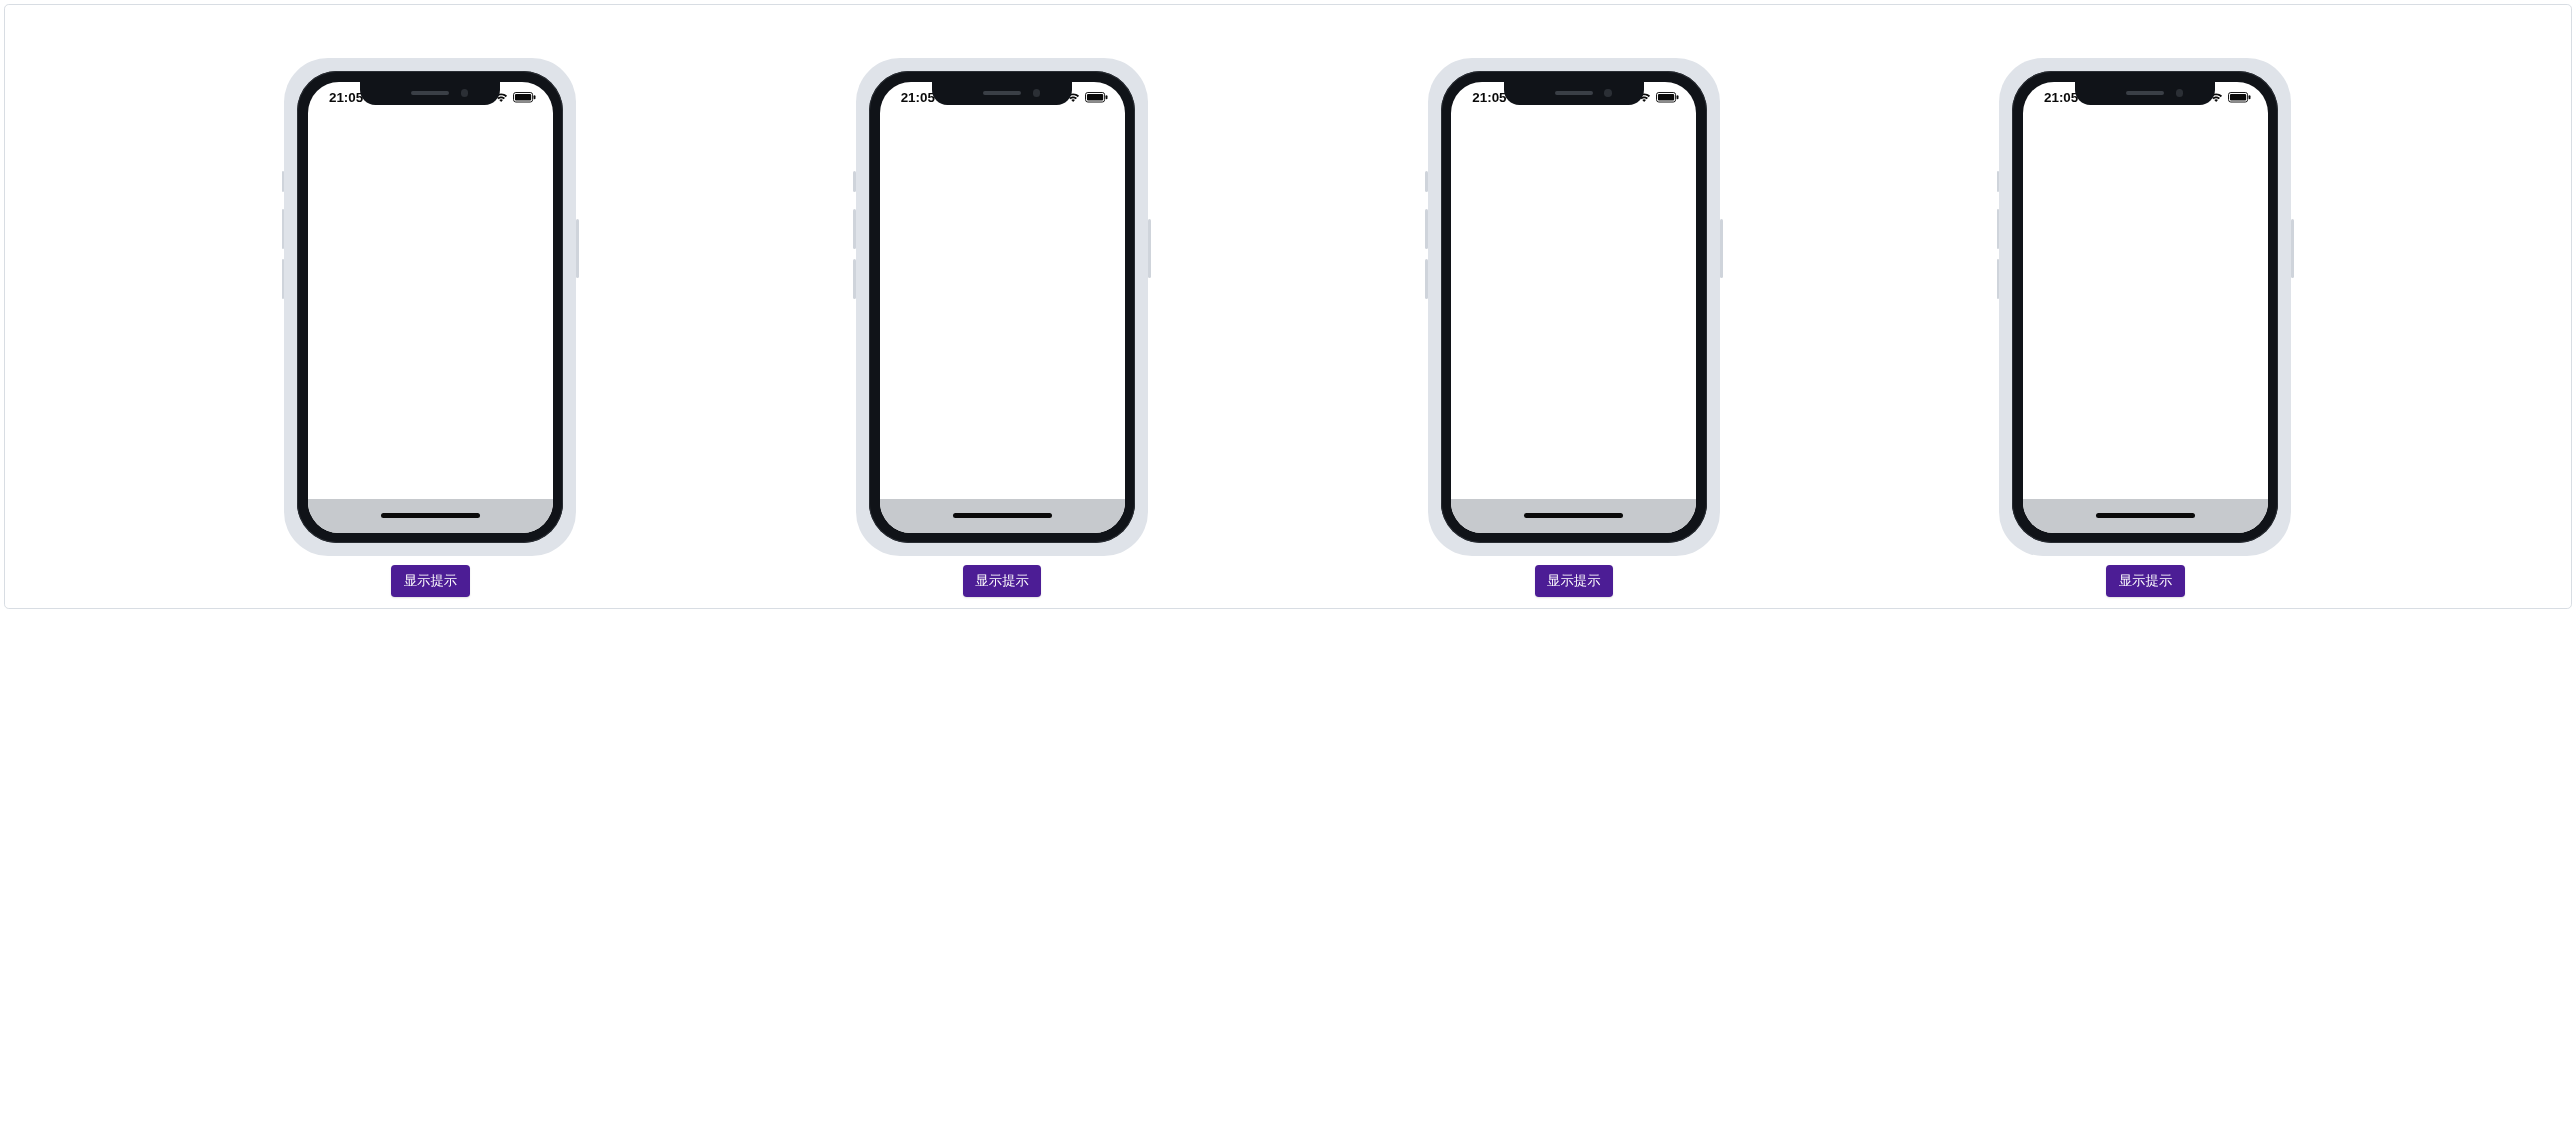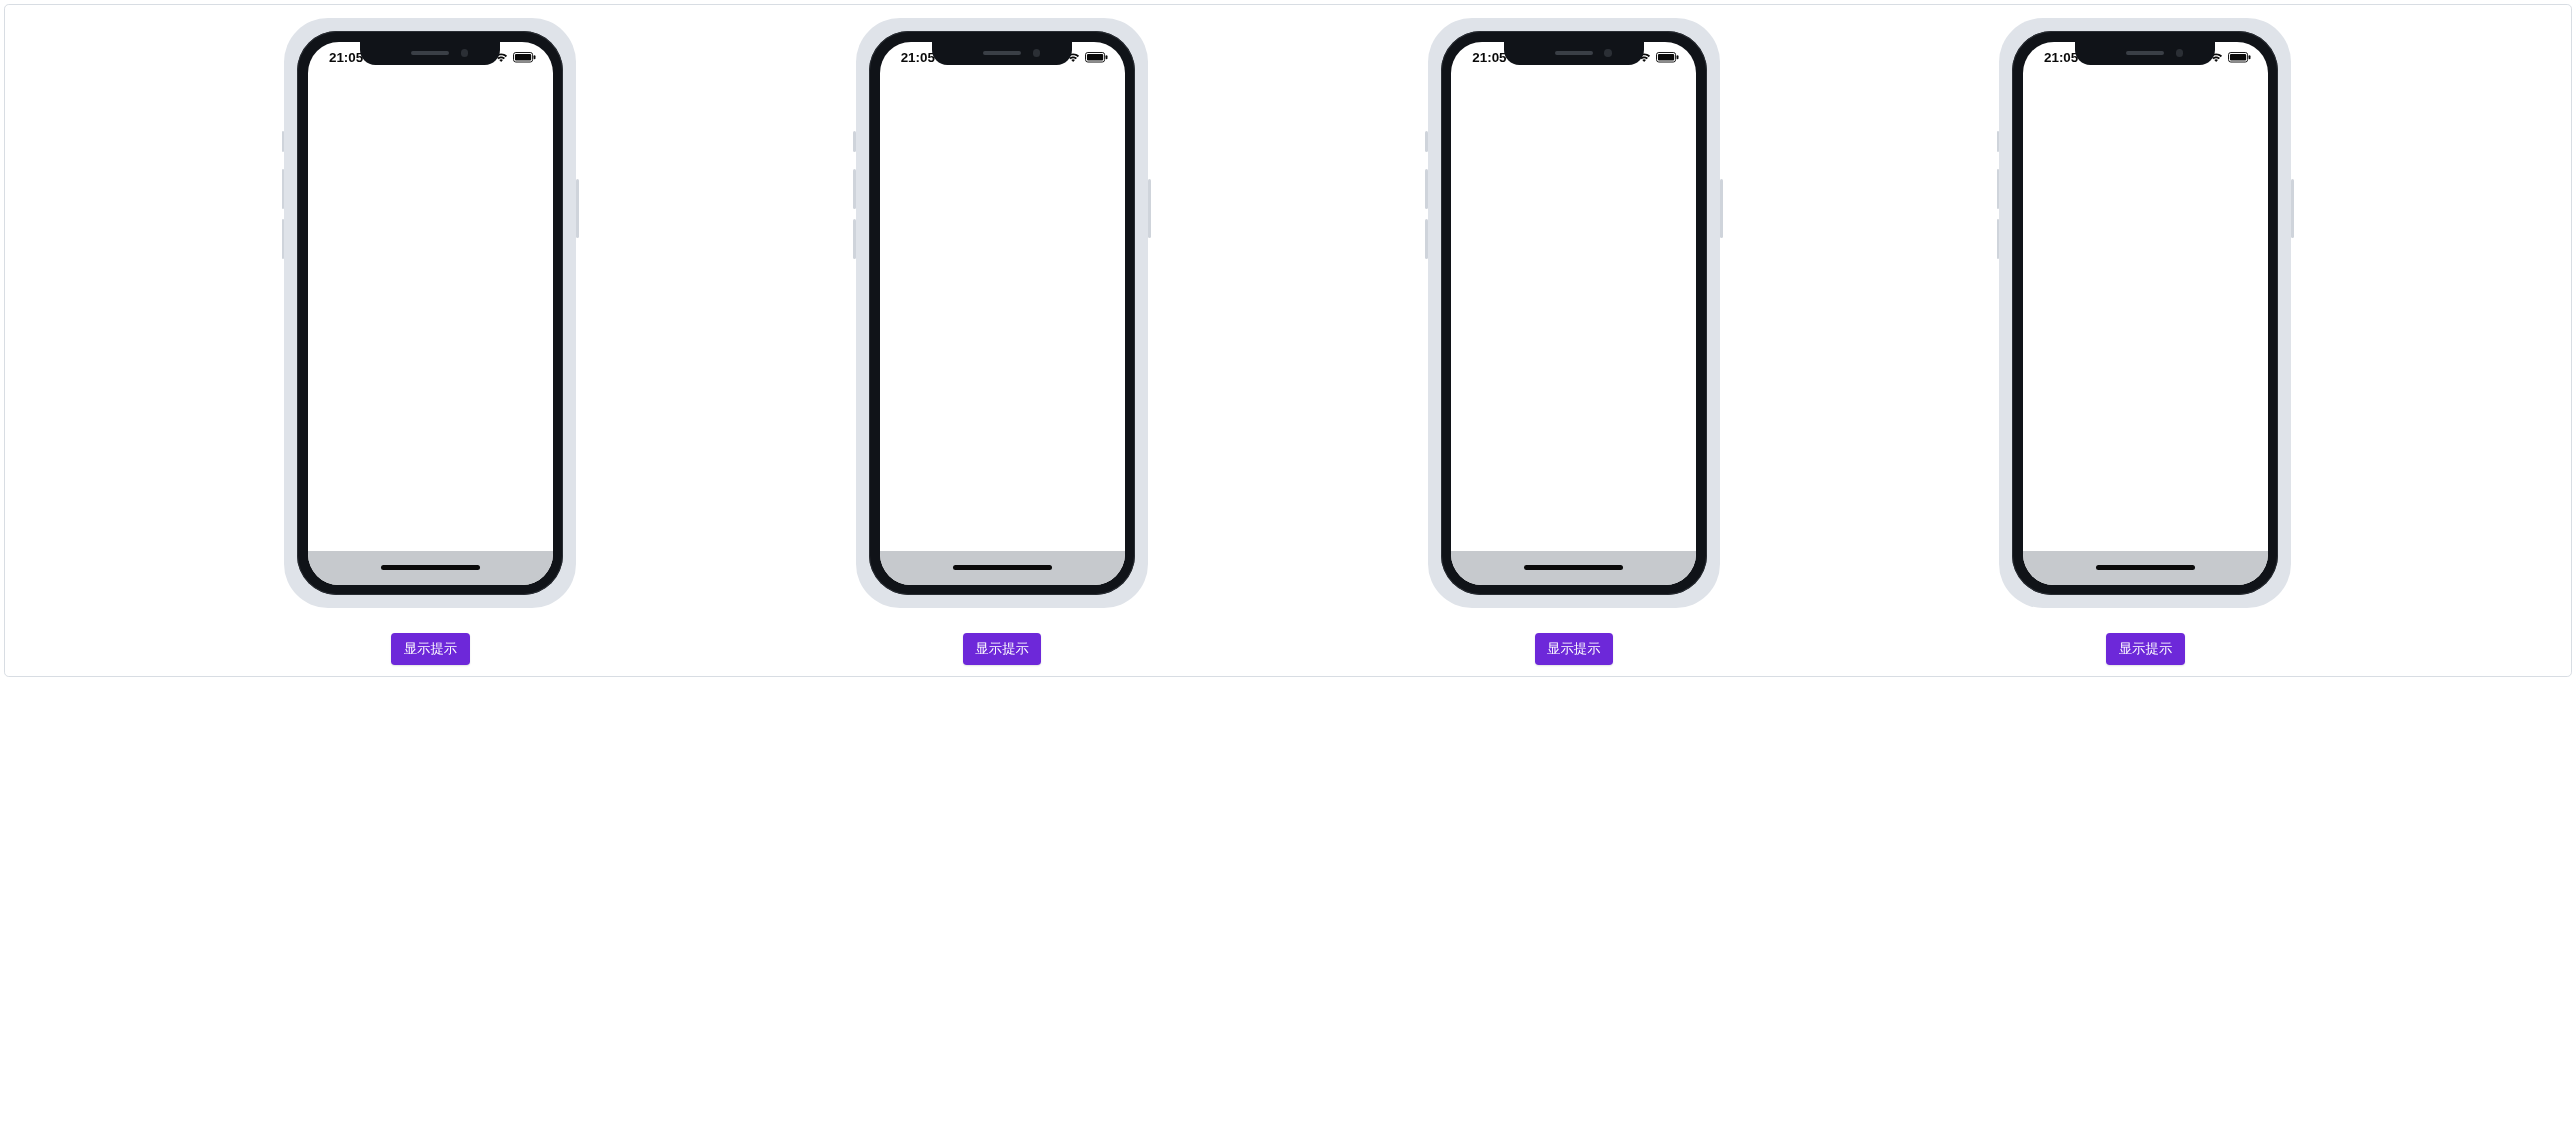--- a/index.html
+++ b/index.html
@@ -16,25 +16,26 @@
       flex-direction: row;
       justify-content: space-evenly;
       align-items: flex-start;
       gap: 9.6px;
     }
     .col { display: flex; flex-direction: column; align-items: center; }
 
     
     .device {
       width: 292px;
-      height: 590px;
+      height: 498px;
       background: #dfe3e9;
       border-radius: 44px;
       padding: 13px;
       position: relative;
+      margin-top: 40px;
     }
     
     .nub { position: absolute; background: #cfd4db; border-radius: 1.9px; }
     .nub.l1 { left: -2.9px; top: 113px; width: 2.9px; height: 21px; }
     .nub.l2 { left: -2.9px; top: 151px; width: 2.9px; height: 40px; }
     .nub.l3 { left: -2.9px; top: 201px; width: 2.9px; height: 40px; }
     .nub.r1 { right: -2.9px; top: 161px; width: 2.9px; height: 59px; }
 
     .bezel {
       width: 100%; height: 100%;
@@ -81,22 +82,22 @@
       background: #c6c9cd;
       display: flex; align-items: center; justify-content: center;
     }
     .home-indicator {
       width: 99px; height: 4.8px;
       background: #0a0a0a;
       border-radius: 2.9px;
     }
 
     .show-hint-btn {
-      margin-top: 25px;
-      background: #6d28d9;
+      margin-top: 9px;
+      background: #4c1d95;
       color: #fff;
       border: none;
       border-radius: 3.8px;
       padding: 6.7px 12.4px;
       font-size: 13.4px;
       cursor: pointer;
       box-shadow: 0 1px 1.9px rgba(0,0,0,0.12);
     }
 
     .icon-svg { display: block; }

